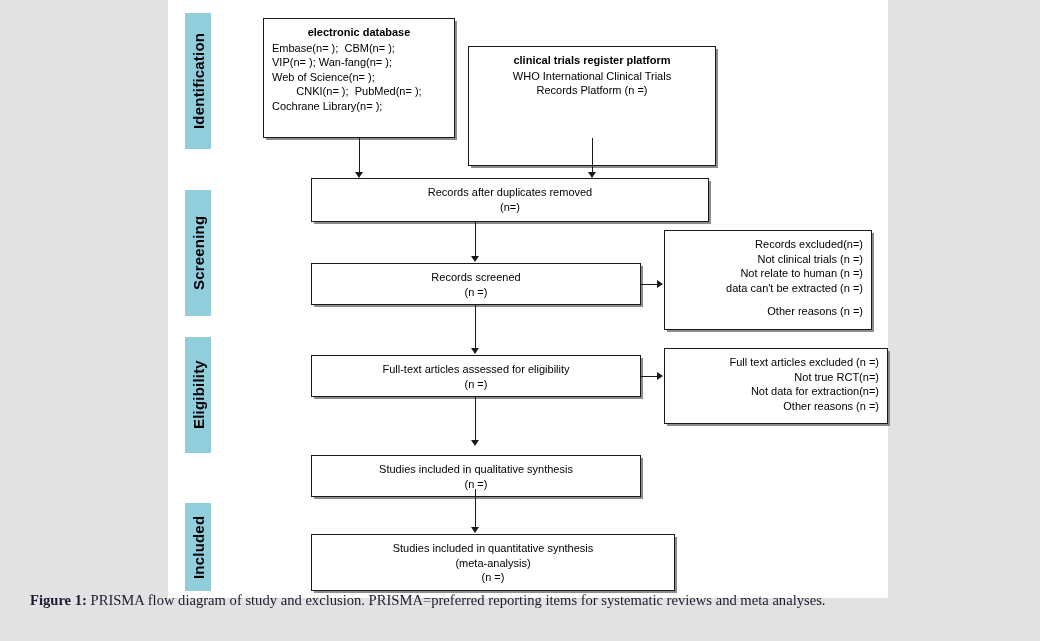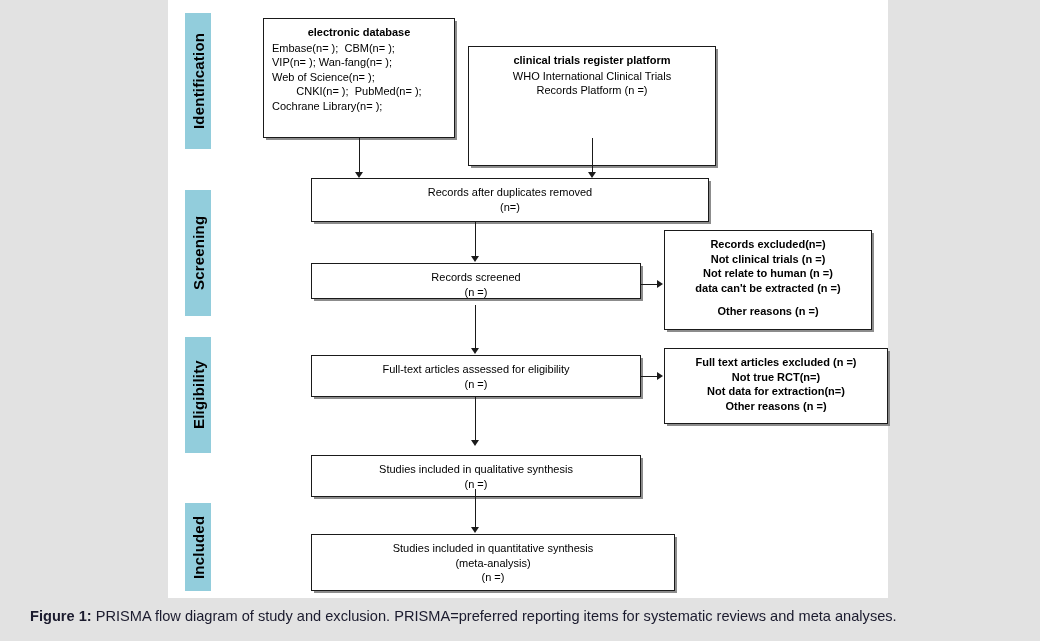--- a/index.html
+++ b/index.html
@@ -53,22 +53,21 @@
     color: #000000;
     line-height: 1.32;
   }
   .flow-box .inner {
     padding: 6px 8px;
   }
   .flow-box.center .inner {
     text-align: center;
   }
   .flow-box.left .inner {
-    text-align: center;
-    font-weight: bold;
+    text-align: right;
   }
   .flow-box .title-line {
     font-weight: bold;
     text-align: center;
     display: block;
     margin-bottom: 1px;
   }
   .flow-box .sub-center {
     text-align: center;
     display: block;
@@ -108,23 +107,23 @@
     height: 0;
     border-top: 4.2px solid transparent;
     border-bottom: 4.2px solid transparent;
     border-left: 6.5px solid #1a1a1a;
   }
 
   
   #caption {
     position: absolute;
     left: 30px;
-    top: 608px;
+    top: 592px;
     width: 990px;
-    font-family: Liberation Sans, sans-serif;
+    font-family: Liberation Serif, serif;
     font-size: 14.6px;
     color: #1b1b2e;
     white-space: nowrap;
   }
   #caption .cap-label {
     font-weight: bold;
   }
 </style>
 </head>
 <body>
@@ -172,21 +171,21 @@
   <div class="flow-box center" style="left:143px; top:178px; width:398px; height:44px;">
     <div class="inner">
       <span class="sub-center">Records after duplicates removed</span>
       <span class="sub-center">(n=)</span>
     </div>
   </div>
 
   <div class="conn vert" style="left:307px; top:222px; height:38px;"></div>
   <div class="arrowhead-down" style="left:302.8px; top:256px;"></div>
 
-  <div class="flow-box center" style="left:143px; top:263px; width:330px; height:36px;">
+  <div class="flow-box center" style="left:143px; top:263px; width:330px; height:42px;">
     <div class="inner">
       <span class="sub-center">Records screened</span>
       <span class="sub-center">(n =)</span>
     </div>
   </div>
 
   <div class="conn horz" style="left:473px; top:284px; width:20px;"></div>
   <div class="arrowhead-right" style="left:489px; top:279.8px;"></div>
 
   <div class="flow-box left" style="left:496px; top:230px; width:208px; height:100px;">

